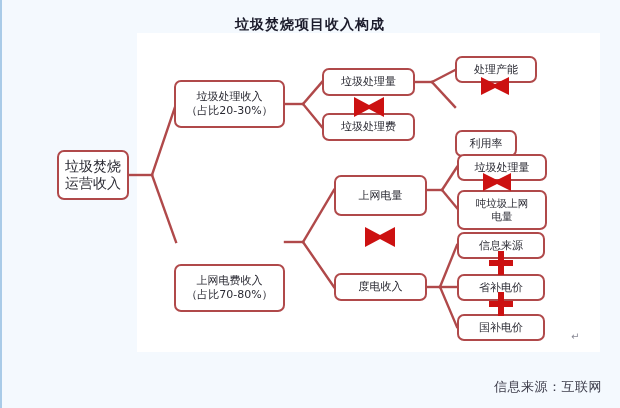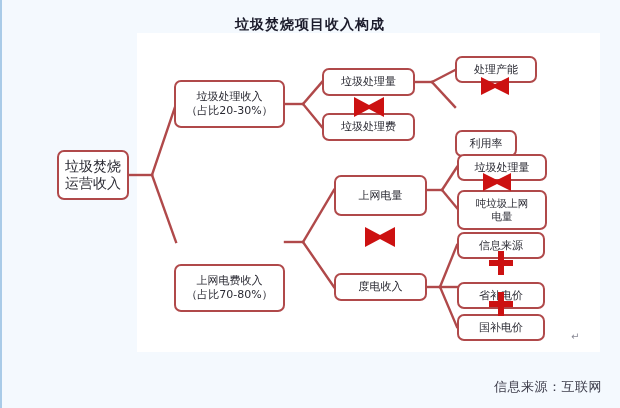--- a/index.html
+++ b/index.html
@@ -175,21 +175,21 @@
 
 <div class="node sm" style="left:457px; top:190px; width:90px; height:40px;">
   <span class="nlines">吨垃圾上网
 电量</span>
 </div>
 
 <div class="node" style="left:457px; top:232px; width:88px; height:27px;">
   <span class="nlines">信息来源</span>
 </div>
 
-<div class="node" style="left:457px; top:274px; width:88px; height:27px;margin-top:8px;">
+<div class="node" style="left:457px; top:274px; width:88px; height:27px;">
   <span class="nlines">省补电价</span>
 </div>
 
 <div class="node" style="left:457px; top:314px; width:88px; height:27px;">
   <span class="nlines">国补电价</span>
 </div>
 
 <div class="opmark" style="left:352px; top:96px;">
   <svg width="34" height="22" viewBox="0 0 34 22" xmlns="http://www.w3.org/2000/svg">
     <path d="M2 1 L17 9 L32 1 L32 21 L17 13 L2 21 Z" fill="#cc1111"></path>

